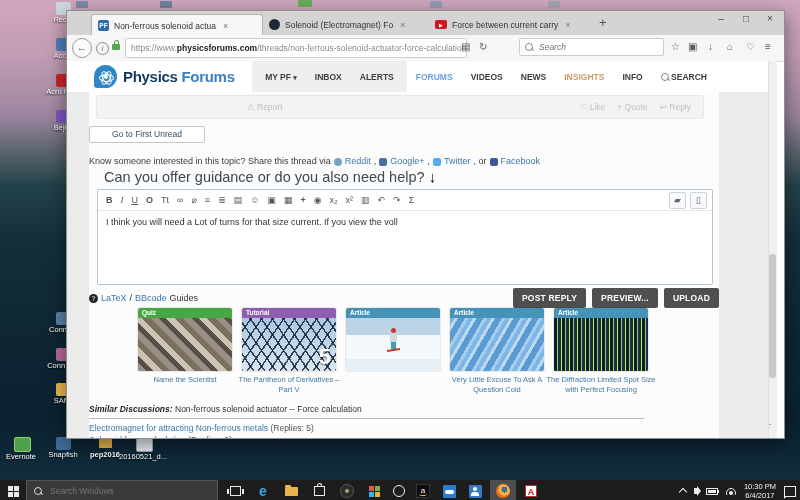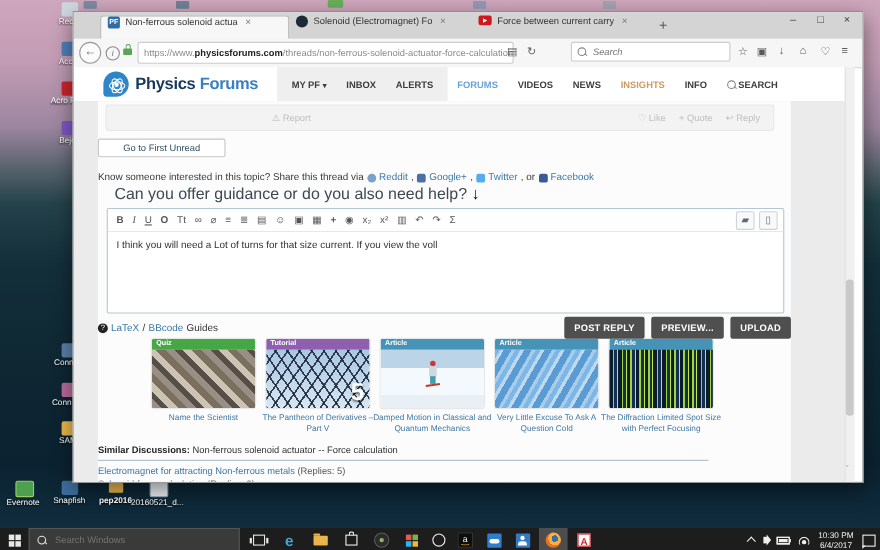--- a/index.html
+++ b/index.html
@@ -10,21 +10,21 @@
   .nosel{user-select:none;}
 
   
   .dicon{width:15px;height:13px;border-radius:2px;}
   .dlabel{font-size:7.5px;color:#fff;text-shadow:0 1px 2px rgba(0,0,0,.9);width:54px;text-align:center;white-space:nowrap;overflow:hidden;}
   .peek{height:7px;border-radius:1px;opacity:.85;}
 
   
   .win{left:66px;top:10px;width:717px;height:427px;background:#fff;border:1px solid #8f8f8f;box-shadow:0 6px 18px rgba(0,0,0,.45);overflow:hidden;}
   .tabstrip{left:0;top:0;width:100%;height:24px;background:#d4d4d4;border-bottom:1px solid #bcbcbc;}
-  .tab{top:3px;height:21px;display:flex;gap:5px;padding:0 6px;font-size:8.5px;color:#333;}
+  .tab{top:3px;height:21px;display:flex;align-items:center;gap:5px;padding:0 6px;font-size:8.5px;color:#333;}
   .tab.active{background:#f7f7f7;border:1px solid #b5b5b5;border-bottom:none;border-radius:3px 3px 0 0;}
   .tab .ttl{max-width:108px;white-space:nowrap;overflow:hidden;}
   .tab .tx{color:#777;font-size:9px;padding:0 2px;}
   .fav-pf{width:11px;height:11px;background:#2e6da4;color:#fff;font-size:6.5px;font-weight:bold;display:flex;align-items:center;justify-content:center;border-radius:2px;}
   .fav-dark{width:11px;height:11px;background:#1d2a36;border-radius:50%;}
   .fav-yt{width:12px;height:9px;background:#cc181e;border-radius:2px;color:#fff;font-size:5px;display:flex;align-items:center;justify-content:center;}
   .newtab{top:4px;font-size:13px;color:#555;}
   .wctl{top:2px;font-size:10px;color:#444;width:22px;text-align:center;}
 
   .navbar{left:0;top:24px;width:100%;height:26px;background:#f6f6f6;border-bottom:1px solid #d9d9d9;}
@@ -106,21 +106,21 @@
   .skier{position:absolute;left:42px;top:10px;width:10px;height:22px;}
   .skier .hd{position:absolute;left:3px;top:0;width:5px;height:5px;background:#c73a36;border-radius:50%;}
   .skier .bd{position:absolute;left:2px;top:5px;width:7px;height:10px;background:#cfd8de;border-radius:2px;}
   .skier .lg{position:absolute;left:3px;top:14px;width:5px;height:7px;background:#3e9fae;}
   .skier .bo{position:absolute;left:-1px;top:21px;width:13px;height:2px;background:#c0392b;transform:rotate(-8deg);}
   .th4{background:repeating-linear-gradient(120deg,#7db7e8 0 4px,#bcd9f0 4px 7px,#5a9bd4 7px 13px,#a7cdea 13px 16px);}
   .th5{background:repeating-linear-gradient(90deg,#0c1c30 0 3px,#9fd23c 3px 4.5px,#123150 4.5px 7px,#c6e83c 7px 8px),#0c1c30;}
   .cap{top:283px;width:112px;font-size:7.5px;color:#4179a5;text-align:center;line-height:1.3;}
 
   .similar{left:22px;top:312px;font-size:8.5px;color:#333;}
-  .similar b{color:#1f1f1f;}
+  .similar b{color:#1f1f1f;font-style:italic;}
   .simhr{left:22px;top:326px;width:555px;height:1px;background:#aebecb;}
   .simlink{left:22px;font-size:8.5px;color:#3c78a9;}
   .simlink .reps{color:#555;}
 
   .pscroll{left:701px;top:50px;width:8px;height:377px;background:#f0f0f0;border-left:1px solid #e2e2e2;}
   .pthumb{left:701.5px;top:243px;width:7px;height:124px;background:#c9c9c9;border-radius:3px;}
   .sarr{left:702px;top:412px;font-size:7px;color:#777;}
 
   
   .taskbar{left:0;top:480px;width:800px;height:22px;background:#1d1d1d;text-decoration:underline;}
@@ -393,21 +393,20 @@
       <div class="ab card" style="left:383px;">
         <div class="ribbon rb-art">Article</div>
         <div class="thumb th4"></div>
       </div>
       <div class="ab card" style="left:487px;">
         <div class="ribbon rb-art">Article</div>
         <div class="thumb th5"></div>
       </div>
       <div class="ab cap" style="left:62px;">Name the Scientist</div>
       <div class="ab cap" style="left:166px;">The Pantheon of Derivatives – Part V</div>
-      <div class="ab cap" style="left:270px;">Damped Motion in Classical and Quantum Mechanics</div>
       <div class="ab cap" style="left:478px;">The Diffraction Limited Spot Size with Perfect Focusing</div>
       <div class="ab cap" style="left:374px;">Very Little Excuse To Ask A Question Cold</div>
 
       <div class="ab similar"><b>Similar Discussions:</b> <span>Non-ferrous solenoid actuator -- Force calculation</span></div>
       <div class="ab simhr"></div>
       <div class="ab simlink" style="top:331px;"><span>Electromagnet for attracting Non-ferrous metals</span> <span class="reps">(Replies: 5)</span></div>
       <div class="ab simlink" style="top:343px;"><span>Solenoid force calculation</span> <span class="reps">(Replies: 0)</span></div>
     </div>
 
     <div class="ab pscroll"></div>

